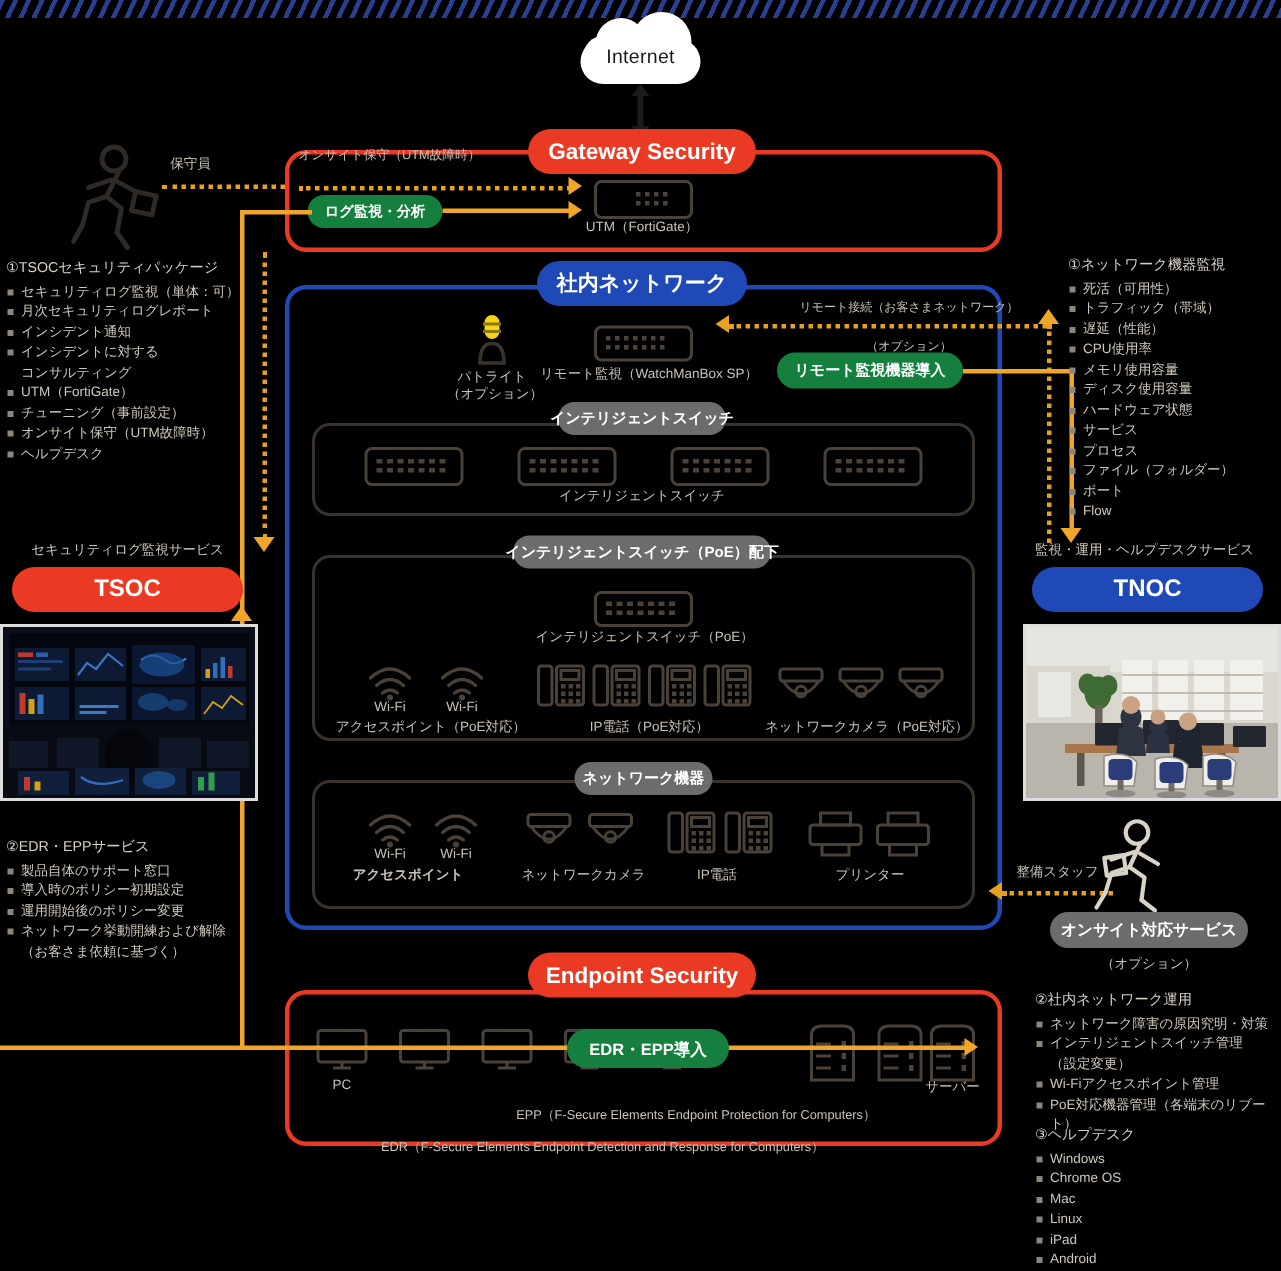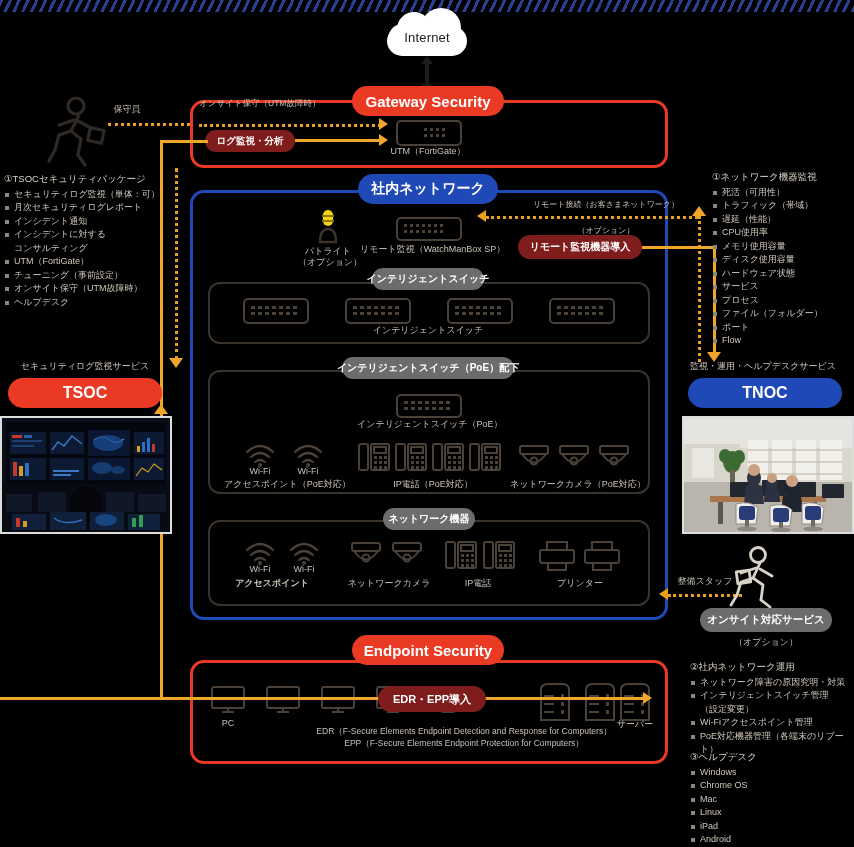--- a/index.html
+++ b/index.html
@@ -29,21 +29,21 @@
   
   .frame{position:absolute;border-radius:14px;box-sizing:border-box;}
   .frame.red{border:3px solid #ea3a24;}
   .frame.blue{border:3px solid #1f49b6;}
 
   .pill{position:absolute;border-radius:22px;display:flex;align-items:center;justify-content:center;
         font-weight:bold;color:#fff;white-space:nowrap;}
   .pill.red{background:#ea3a24;}
   .pill.blue{background:#1f49b6;}
   .pill.grey{background:#6c6c6c;}
-  .pill.orange{background:#7f1d1d;}
+  .pill.orange{background:#15803d;}
 
   .inner-box{position:absolute;border:2px solid #3a332c;border-radius:12px;box-sizing:border-box;background:#000;}
 
   .cap{position:absolute;color:#c9c2b8;font-size:9px;text-align:center;white-space:nowrap;}
   .cap.sm{font-size:8px;}
 
   
   .sw{position:absolute;border:2px solid #4a4139;border-radius:5px;background:#000;}
   .sw i{position:absolute;display:block;background:#4a4139;}
 
@@ -535,21 +535,21 @@
         <rect x="23" y="20" width="3" height="4"></rect>
         <rect x="23" y="28" width="3" height="4"></rect>
       </g>
   </svg>
   <div class="cap" style="left:608px;top:718px;width:54px;">サーバー</div>
 
   <div class="ln-h" style="left:0px;top:697px;width:646px;"></div>
   <div class="tri-r" style="left:643px;top:692px;"></div>
   <div class="pill orange" style="left:378px;top:686px;width:108px;height:26px;font-size:11px;">EDR・EPP導入</div>
 
-  <div class="cap" style="left:254px;top:726px;width:420px;text-align:center;font-size:8.5px;">EDR（F-Secure Elements Endpoint Detection and Response for Computers）</div>
+  <div class="cap" style="left:254px;top:759px;width:420px;text-align:left;font-size:8.5px;">EDR（F-Secure Elements Endpoint Detection and Response for Computers）</div>
   <div class="cap" style="left:254px;top:738px;width:420px;text-align:center;font-size:8.5px;">EPP（F-Secure Elements Endpoint Protection for Computers）</div>
 
   <div class="ln-v" style="left:160px;top:140px;height:560px;"></div>
   <div class="ln-h" style="left:160px;top:140px;width:48px;"></div>
   <div class="dot-v" style="left:175px;top:168px;height:192px;"></div>
   <div class="tri-d" style="left:169px;top:358px;"></div>
   <div class="ln-v" style="left:160px;top:408px;height:0px;"></div>
   <div class="tri-u" style="left:154px;top:404px;"></div>
 
   <div class="dot-v" style="left:698px;top:216px;height:146px;"></div>
@@ -715,20 +715,30 @@
         <li>月次セキュリティログレポート</li>
         <li>インシデント通知</li>
         <li>インシデントに対する</li>
         <li class="sub">コンサルティング</li>
         <li>UTM（FortiGate）</li>
         <li>チューニング（事前設定）</li>
         <li>オンサイト保守（UTM故障時）</li>
         <li>ヘルプデスク</li>
       </ul>
   </div>
+  <div class="lst" style="left:4px;top:558px;width:168px;">
+    <h4>②EDR・EPPサービス</h4>
+    <ul>
+        <li>製品自体のサポート窓口</li>
+        <li>導入時のポリシー初期設定</li>
+        <li>運用開始後のポリシー変更</li>
+        <li>ネットワーク挙動開練および解除</li>
+        <li class="sub">（お客さま依頼に基づく）</li>
+      </ul>
+  </div>
 
   <div class="lst" style="left:690px;top:660px;width:164px;">
     <h4>②社内ネットワーク運用</h4>
     <ul>
         <li>ネットワーク障害の原因究明・対策</li>
         <li>インテリジェントスイッチ管理</li>
         <li class="sub">（設定変更）</li>
         <li>Wi-Fiアクセスポイント管理</li>
         <li>PoE対応機器管理（各端末のリブート）</li>
       </ul>

